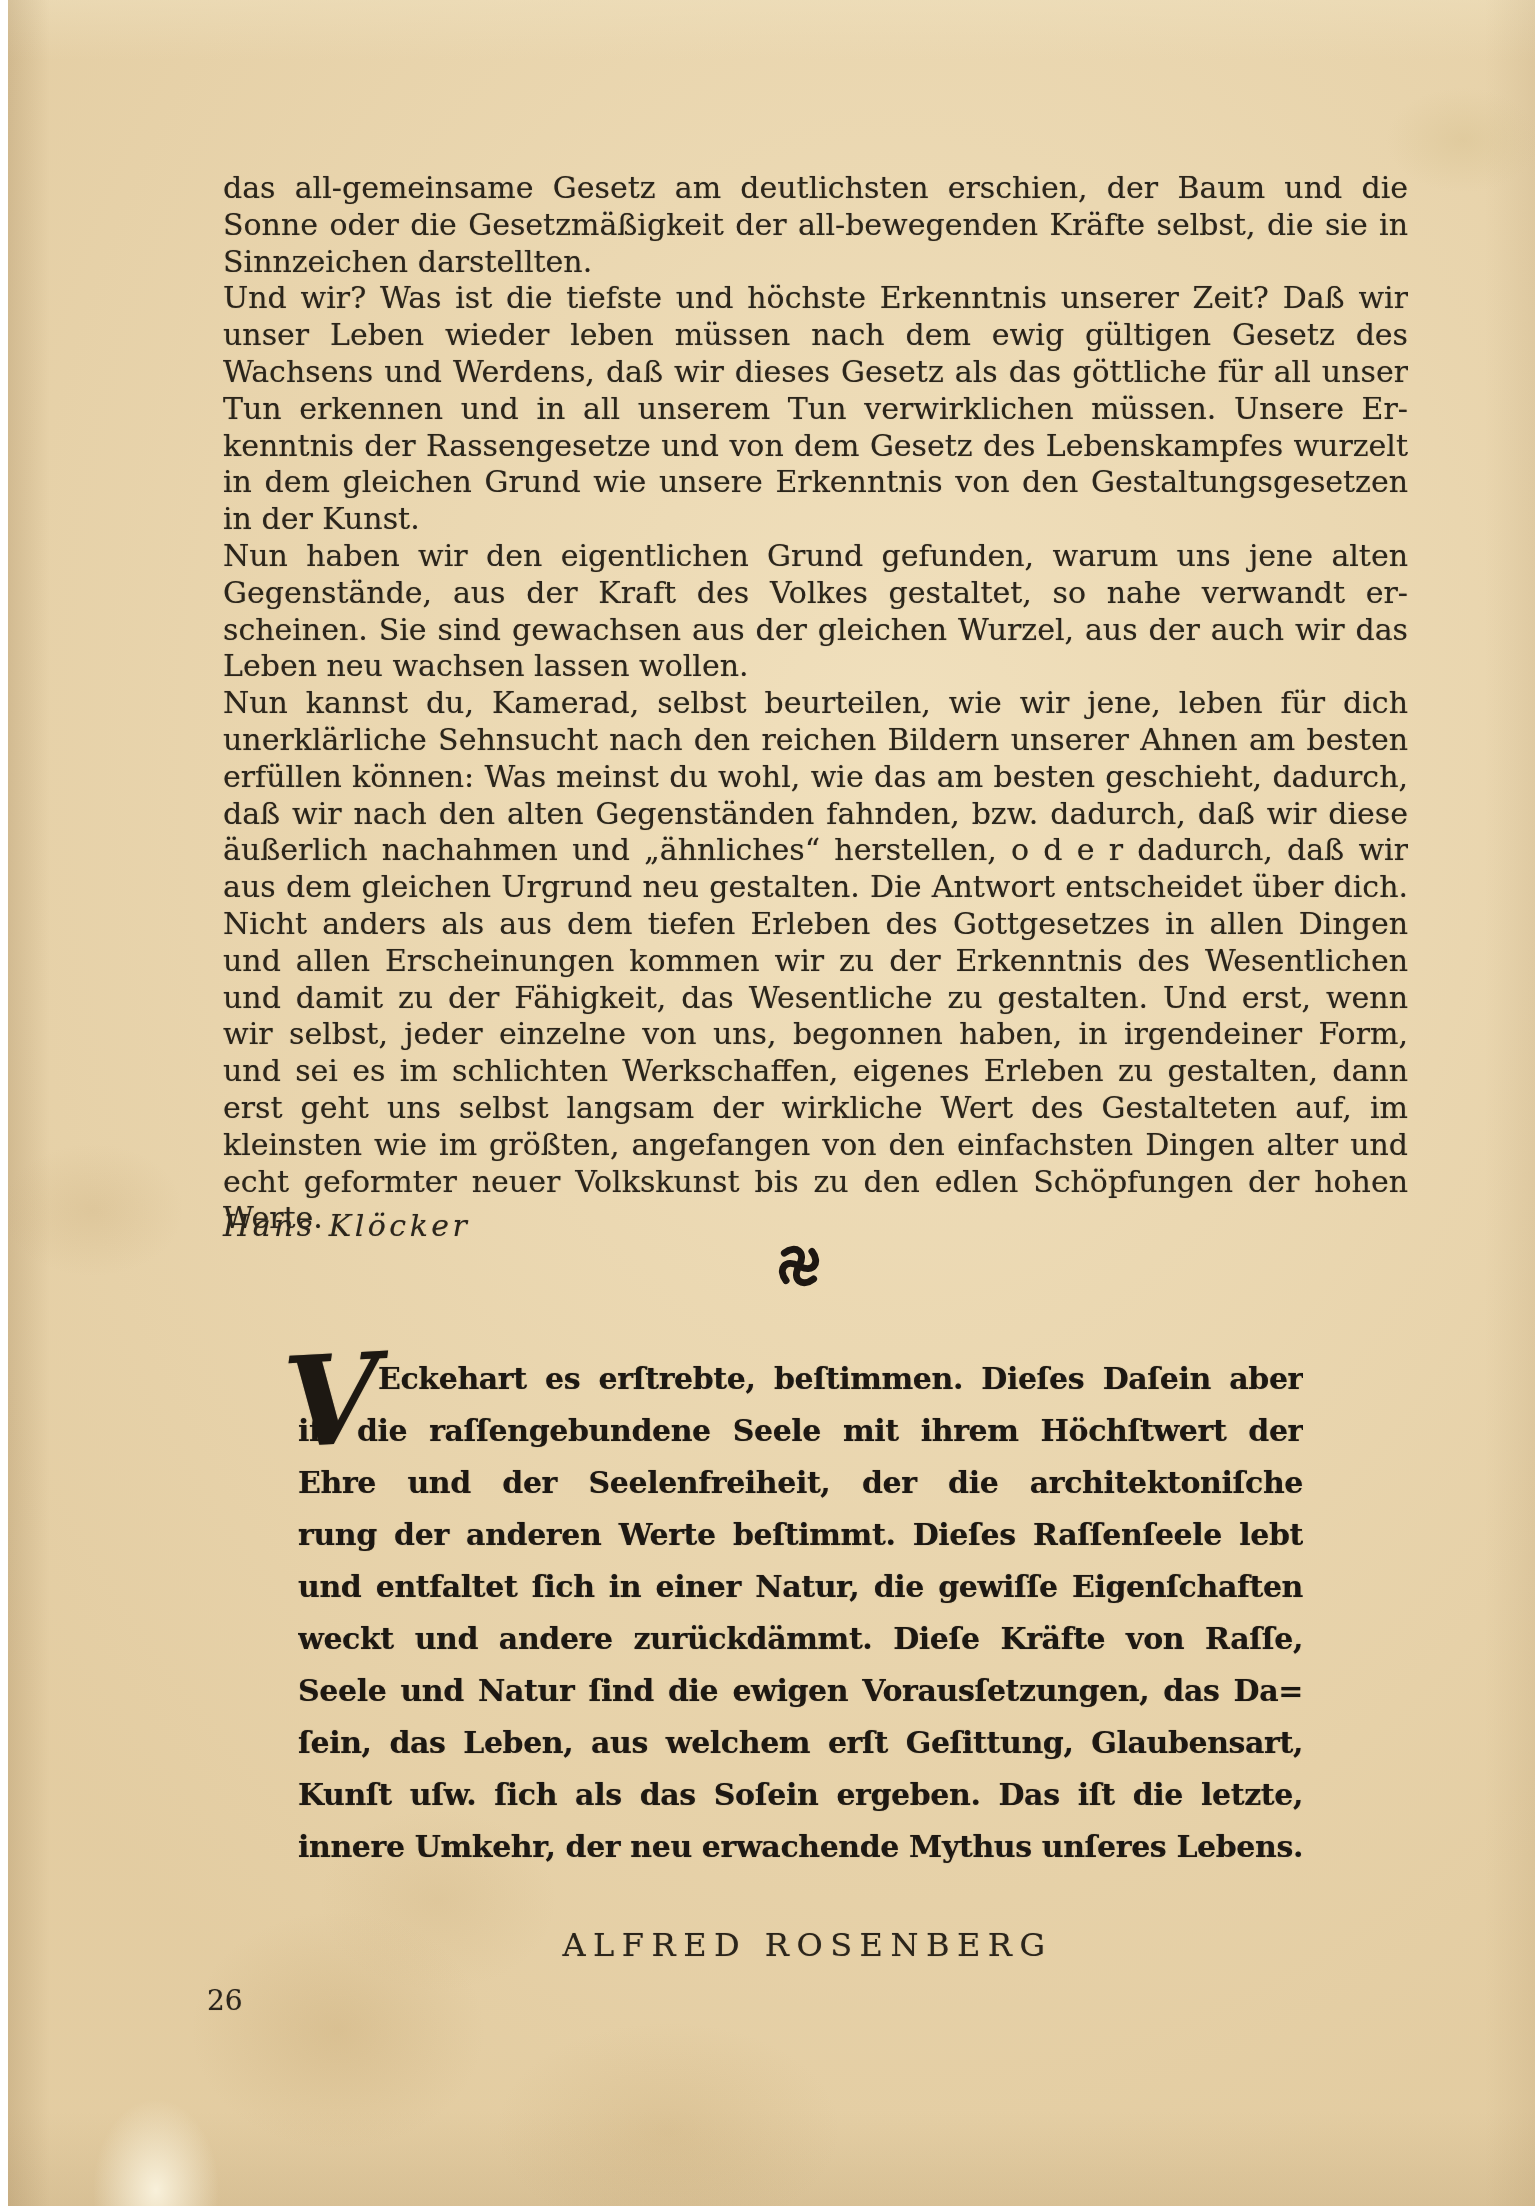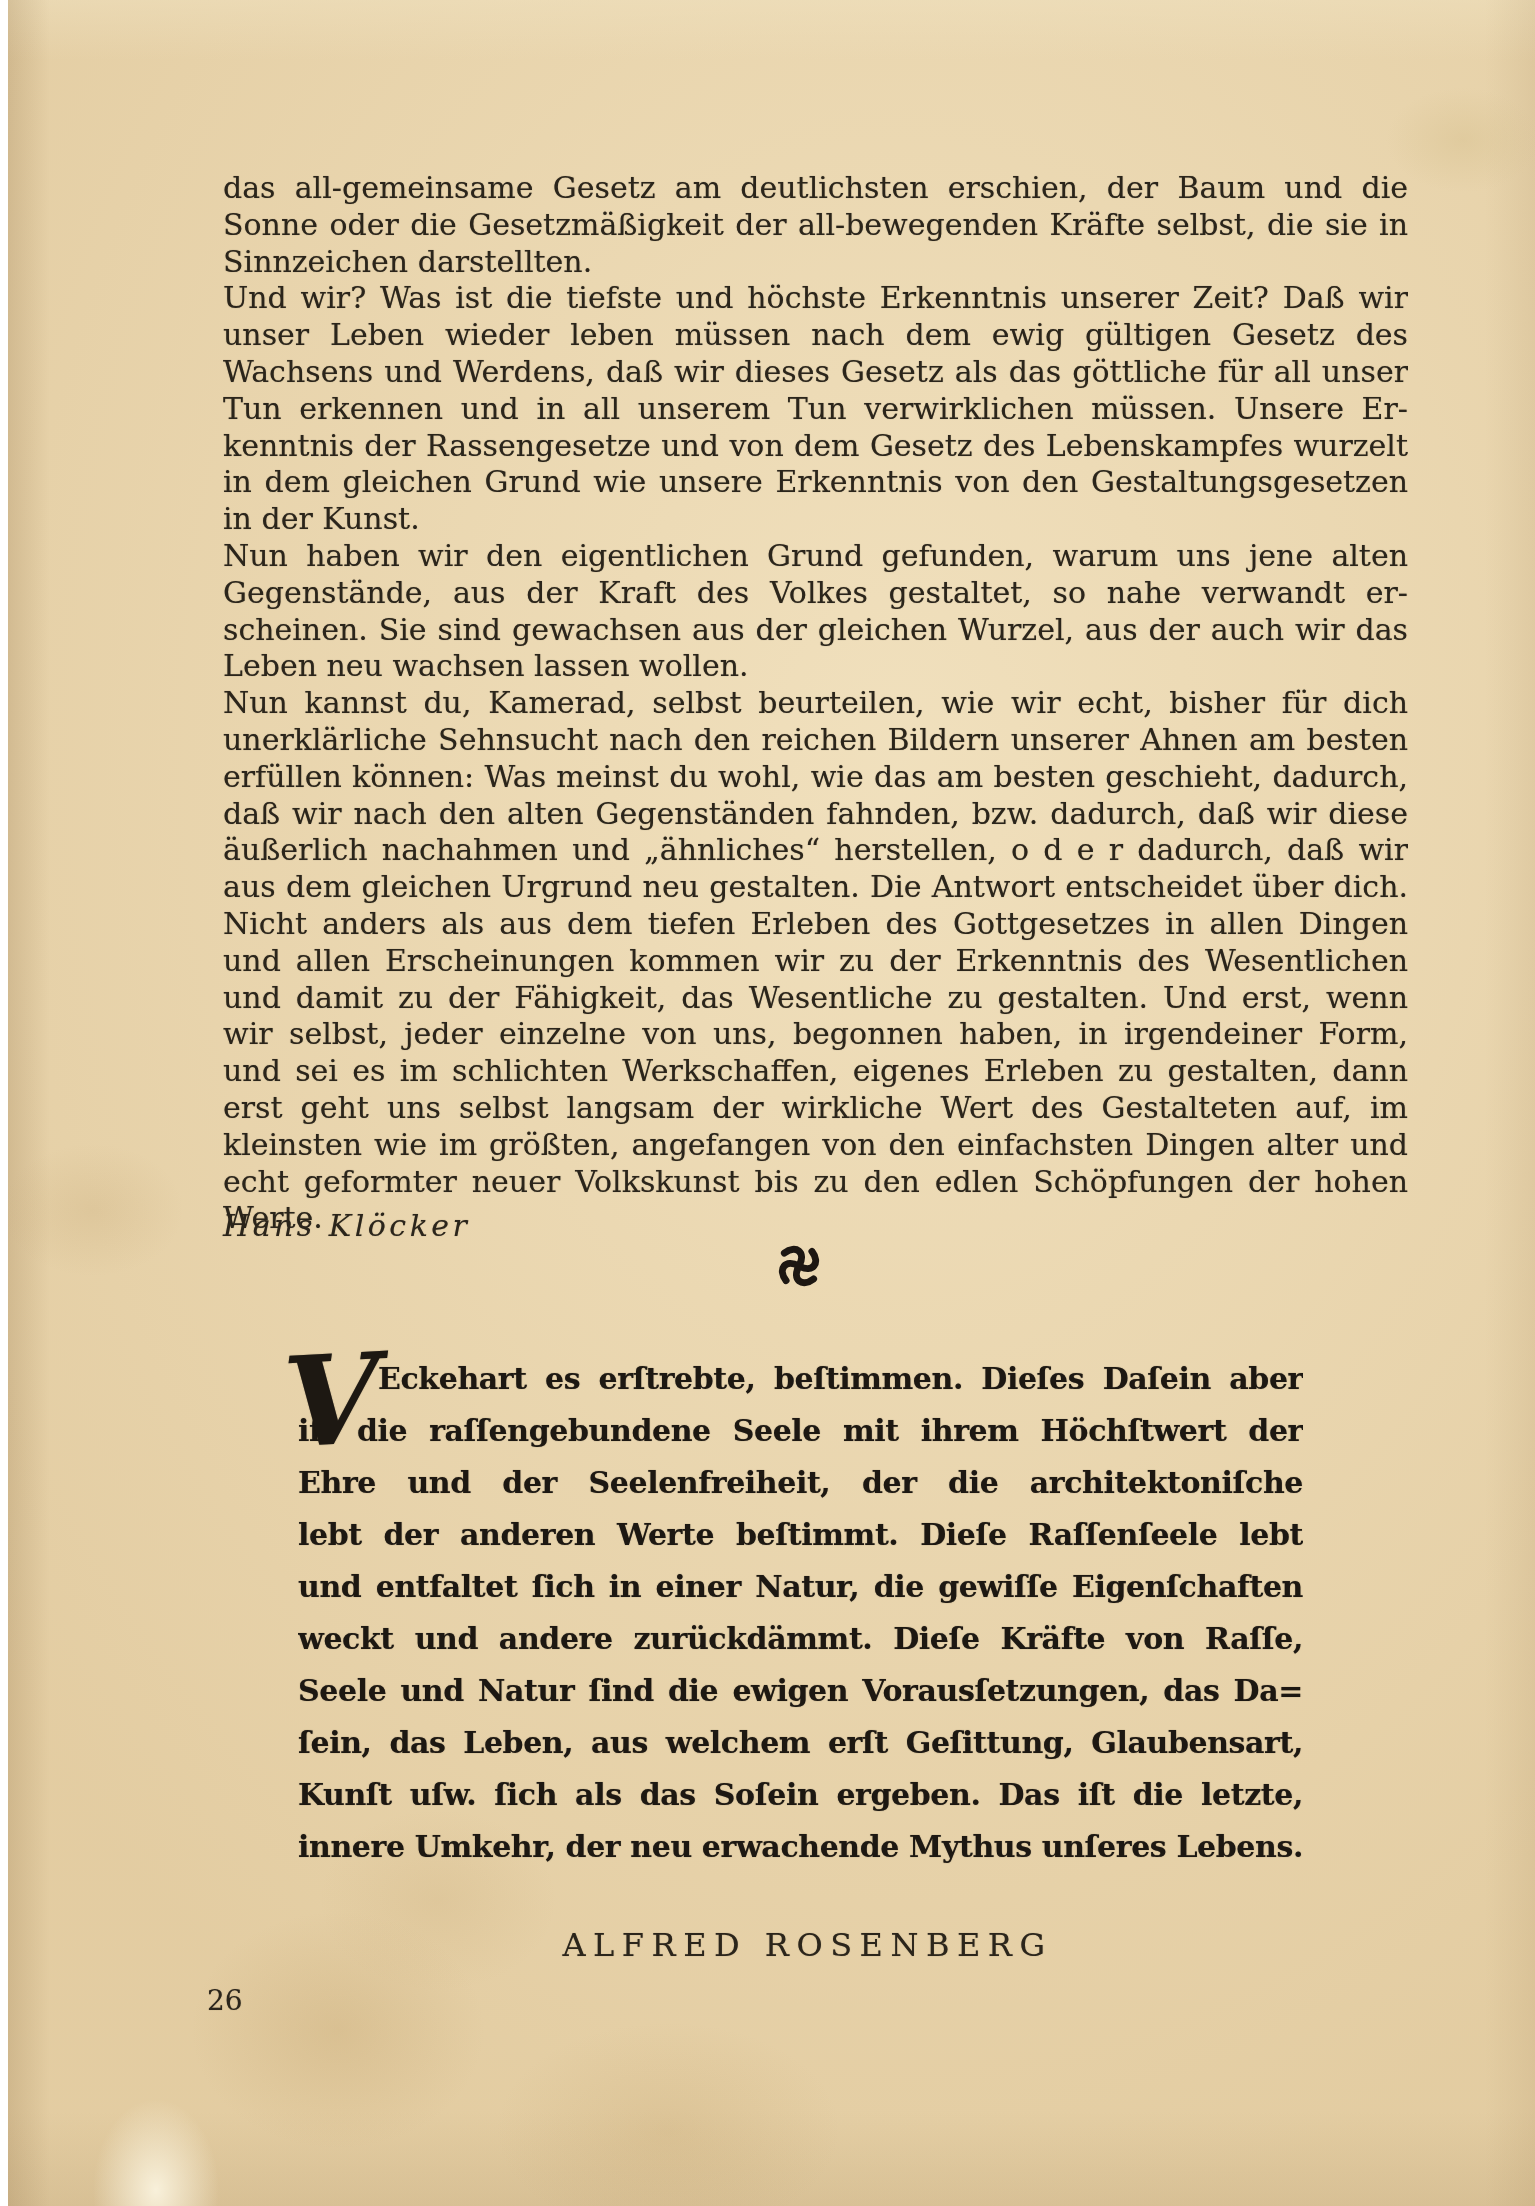--- a/index.html
+++ b/index.html
@@ -78,21 +78,21 @@
         <div class="line">in dem gleichen Grund wie unsere Erkenntnis von den Gestaltungsgesetzen</div>
         <div class="line lastline">in der Kunst.</div>
       </div>
       <div>
         <div class="line">Nun haben wir den eigentlichen Grund gefunden, warum uns jene alten</div>
         <div class="line">Gegenstände, aus der Kraft des Volkes gestaltet, so nahe verwandt er-</div>
         <div class="line">scheinen. Sie sind gewachsen aus der gleichen Wurzel, aus der auch wir das</div>
         <div class="line lastline">Leben neu wachsen lassen wollen.</div>
       </div>
       <div>
-        <div class="line">Nun kannst du, Kamerad, selbst beurteilen, wie wir echt, bisher für dich</div>
+        <div class="line">Nun kannst du, Kamerad, selbst beurteilen, wie wir jene, leben für dich</div>
         <div class="line">unerklärliche Sehnsucht nach den reichen Bildern unserer Ahnen am besten</div>
         <div class="line">erfüllen können: Was meinst du wohl, wie das am besten geschieht, dadurch,</div>
         <div class="line">daß wir nach den alten Gegenständen fahnden, bzw. dadurch, daß wir diese</div>
         <div class="line">äußerlich nachahmen und „ähnliches“ herstellen, o d e r dadurch, daß wir</div>
         <div class="line">aus dem gleichen Urgrund neu gestalten. Die Antwort entscheidet über dich.</div>
         <div class="line">Nicht anders als aus dem tiefen Erleben des Gottgesetzes in allen Dingen</div>
         <div class="line">und allen Erscheinungen kommen wir zu der Erkenntnis des Wesentlichen</div>
         <div class="line">und damit zu der Fähigkeit, das Wesentliche zu gestalten. Und erst, wenn</div>
         <div class="line">wir selbst, jeder einzelne von uns, begonnen haben, in irgendeiner Form,</div>
         <div class="line">und sei es im schlichten Werkschaffen, eigenes Erleben zu gestalten, dann</div>
@@ -113,21 +113,21 @@
       </g>
     </svg>
   </div>
 
   <div class="quote">
     <span class="dropcap">V</span>
     <div>
         <div class="qline ind">Eckehart es erſtrebte, beſtimmen. Dieſes Daſein aber</div>
         <div class="qline">iſt die raſſengebundene Seele mit ihrem Höchſtwert der</div>
         <div class="qline">Ehre und der Seelenfreiheit, der die architektoniſche Gliede=</div>
-        <div class="qline">lebt der anderen Werte beſtimmt. Dieſe Raſſenſeele lebt</div>
+        <div class="qline">rung der anderen Werte beſtimmt. Dieſes Raſſenſeele lebt</div>
         <div class="qline">und entfaltet ſich in einer Natur, die gewiſſe Eigenſchaften</div>
         <div class="qline">weckt und andere zurückdämmt. Dieſe Kräfte von Raſſe,</div>
         <div class="qline">Seele und Natur ſind die ewigen Vorausſetzungen, das Da=</div>
         <div class="qline">ſein, das Leben, aus welchem erſt Geſittung, Glaubensart,</div>
         <div class="qline">Kunſt uſw. ſich als das Soſein ergeben. Das iſt die letzte,</div>
         <div class="qline">innere Umkehr, der neu erwachende Mythus unſeres Lebens.</div>
       </div>
   </div>
 
   <div class="attribution">ALFRED ROSENBERG</div>

